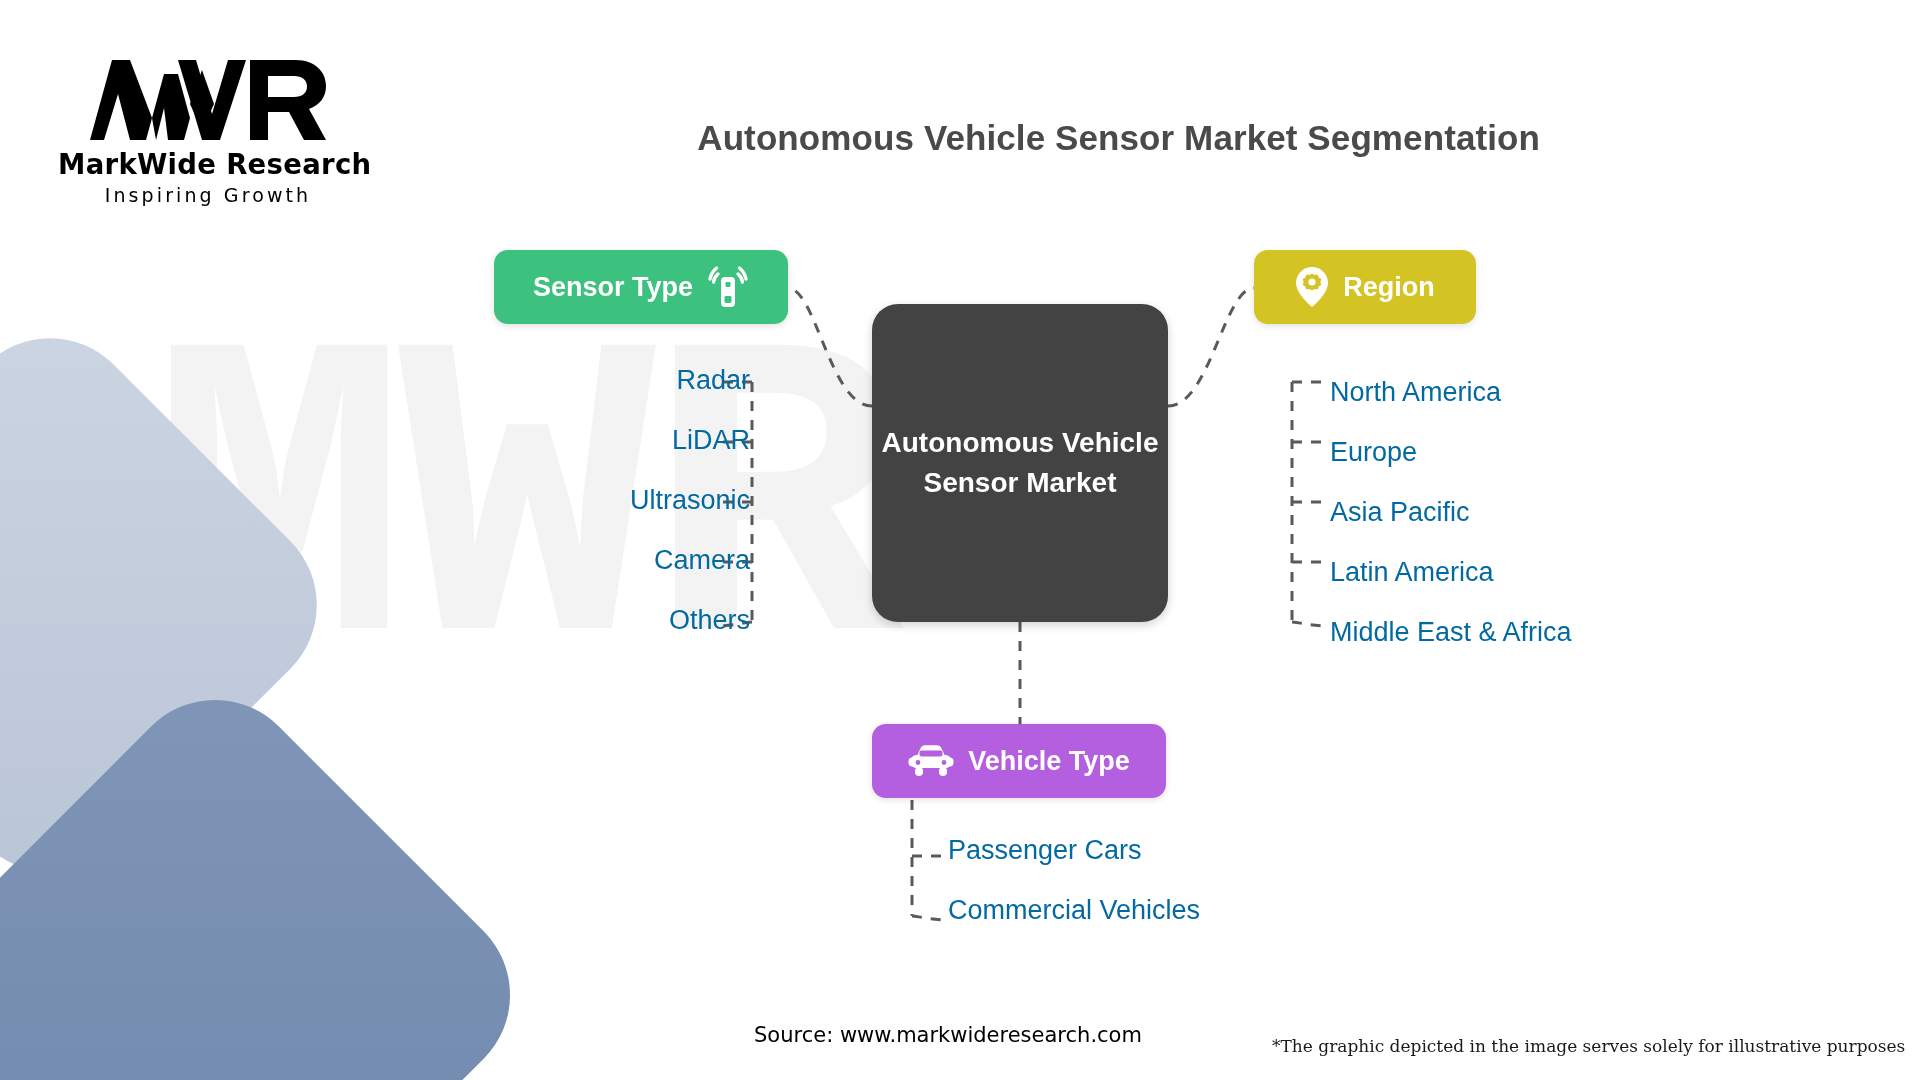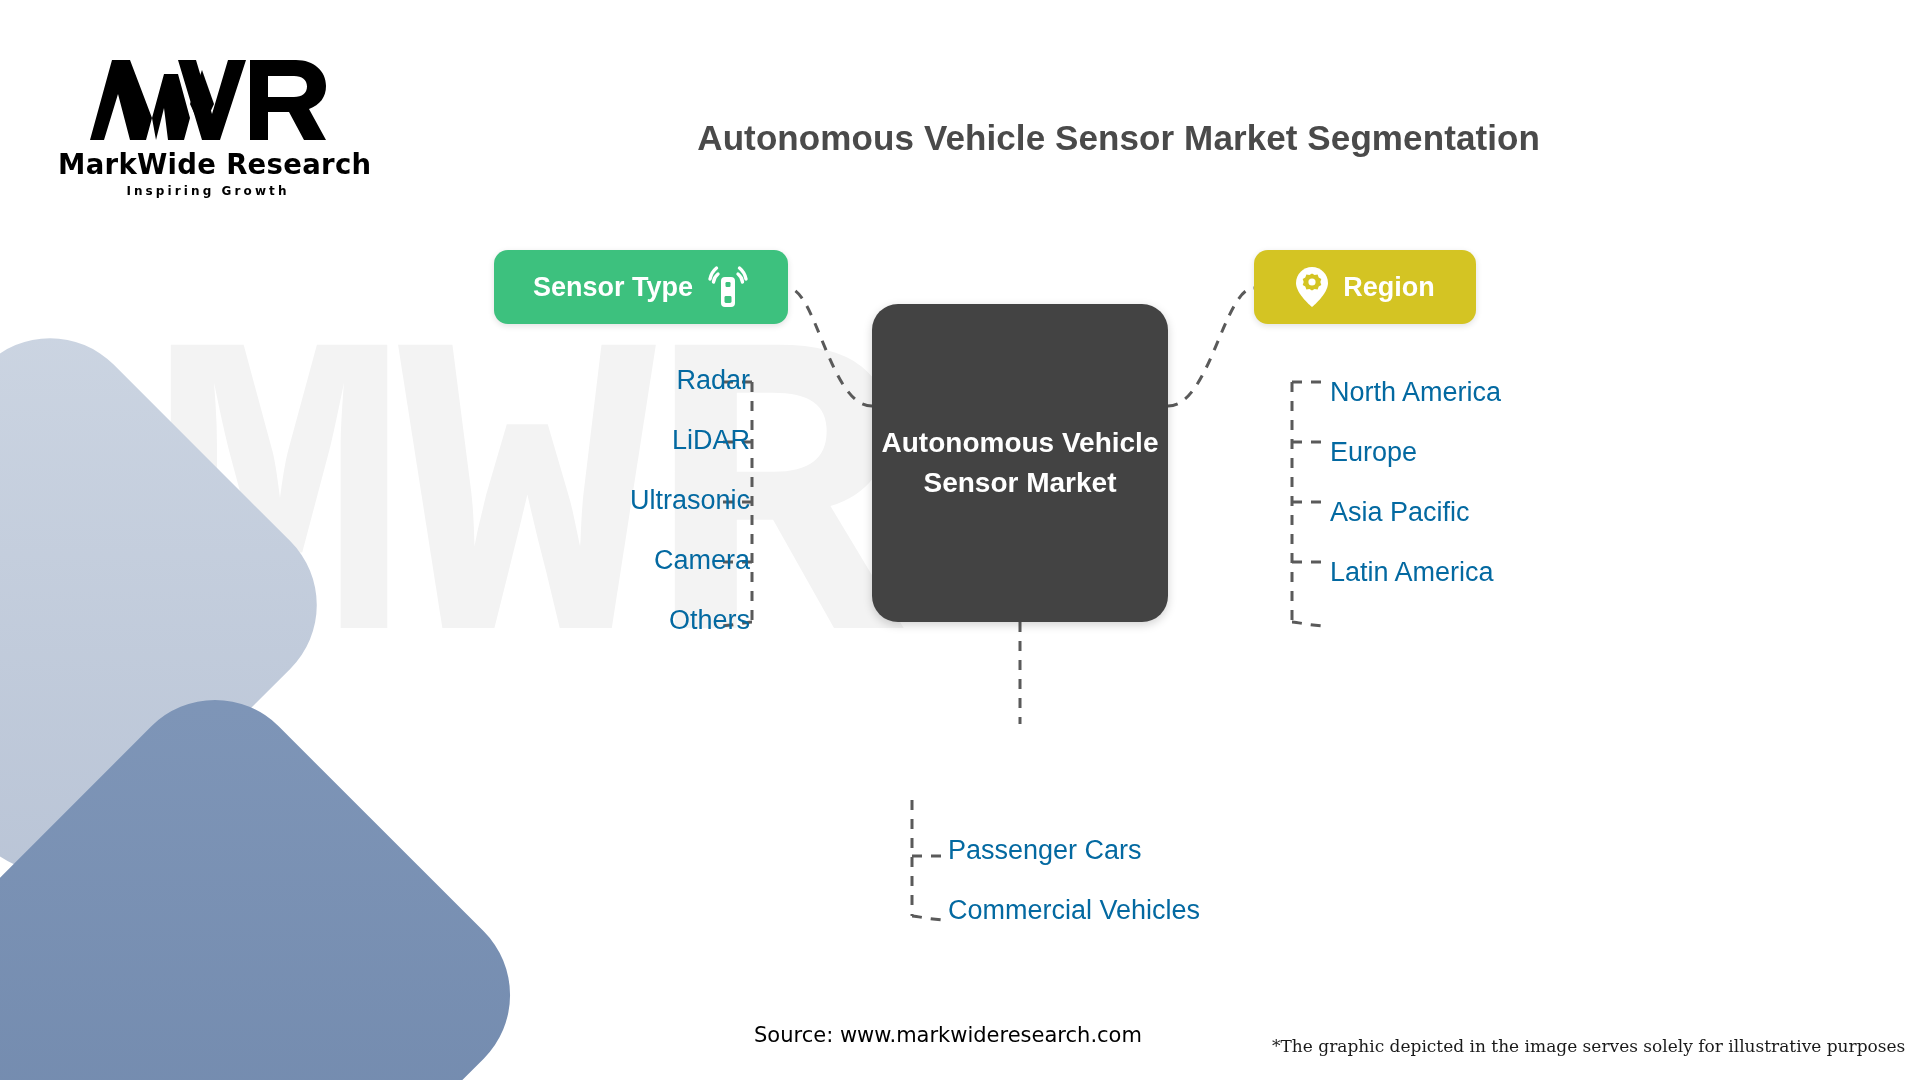--- a/index.html
+++ b/index.html
@@ -69,22 +69,22 @@
     font-family: "DejaVu Sans", sans-serif;
     font-weight: 700;
     font-size: 27.5px;
     letter-spacing: 0.3px;
     color: #000;
     margin-top: 2px;
     white-space: nowrap;
   }
   #logo-tagline {
     font-family: "DejaVu Sans", sans-serif;
-    font-weight: 700;
-    font-size: 12px;
+    font-weight: 400;
+    font-size: 19px;
     letter-spacing: 3.1px;
     color: #000;
     margin-top: 4px;
     white-space: nowrap;
   }
 
   
   #chart-title {
     position: absolute;
     left: 420px;
@@ -290,38 +290,57 @@
     <span>
       <svg width="34" height="44" viewBox="0 0 34 44" xmlns="http://www.w3.org/2000/svg">
         <path d="M17 2 C8.2 2 1 9.2 1 18 C1 29 17 42 17 42 C17 42 33 29 33 18 C33 9.2 25.8 2 17 2 Z" fill="#ffffff"></path>
         <path d="M17 8.5 l2.6 1.6 3-0.6 1.1 2.9 2.6 1.7 -1 2.9 1 2.9 -2.6 1.7 -1.1 2.9 -3 -0.6 -2.6 1.6 -2.6 -1.6 -3 0.6 -1.1 -2.9 -2.6 -1.7 1 -2.9 -1 -2.9 2.6 -1.7 1.1 -2.9 3 0.6 Z" fill="#d4c423"></path>
         <circle cx="17" cy="17" r="3.6" fill="#ffffff"></circle>
       </svg>
     </span>
     <span class="pill-label">Region</span>
   </div>
 
+  <div class="node-pill" id="node-vehicle-type" style="background:#b45ee0;">
+    <span>
+      <svg width="46" height="34" viewBox="0 0 46 34" xmlns="http://www.w3.org/2000/svg">
+        <g fill="#ffffff">
+          <path d="M9 12 L12.5 4.2 C13.3 2.3 15 1.2 17 1.2 L29 1.2 C31 1.2 32.7 2.3 33.5 4.2 L37 12 Z"></path>
+          <rect x="3" y="11" width="40" height="13" rx="5.5"></rect>
+          <rect x="0.5" y="13.5" width="8" height="9" rx="4"></rect>
+          <rect x="37.5" y="13.5" width="8" height="9" rx="4"></rect>
+          <rect x="7" y="23" width="8" height="9" rx="4"></rect>
+          <rect x="31" y="23" width="8" height="9" rx="4"></rect>
+          <rect x="11.5" y="6.5" width="23" height="6" rx="2" fill="#b45ee0"></rect>
+          <circle cx="10" cy="18.5" r="2.4" fill="#b45ee0"></circle>
+          <circle cx="36" cy="18.5" r="2.4" fill="#b45ee0"></circle>
+        </g>
+      </svg>
+    </span>
+    <span class="pill-label">Vehicle Type</span>
+  </div>
 
   <div id="node-center">
     <span>Autonomous Vehicle Sensor Market</span>
   </div>
 
   <div class="leaf-list" id="list-sensor-type">
     <div class="leaf-item">Radar</div>
     <div class="leaf-item">LiDAR</div>
     <div class="leaf-item">Ultrasonic</div>
     <div class="leaf-item">Camera</div>
     <div class="leaf-item">Others</div>
   </div>
 
   <div class="leaf-list" id="list-region">
     <div class="leaf-item">North America</div>
     <div class="leaf-item">Europe</div>
     <div class="leaf-item">Asia Pacific</div>
     <div class="leaf-item">Latin America</div>
+    <div class="leaf-item">Middle East &amp; Africa</div>
   </div>
 
   <div class="leaf-list" id="list-vehicle-type">
     <div class="leaf-item">Passenger Cars</div>
     <div class="leaf-item">Commercial Vehicles</div>
   </div>
 
 </div>
 
 <div id="footer-source">Source: www.markwideresearch.com</div>

